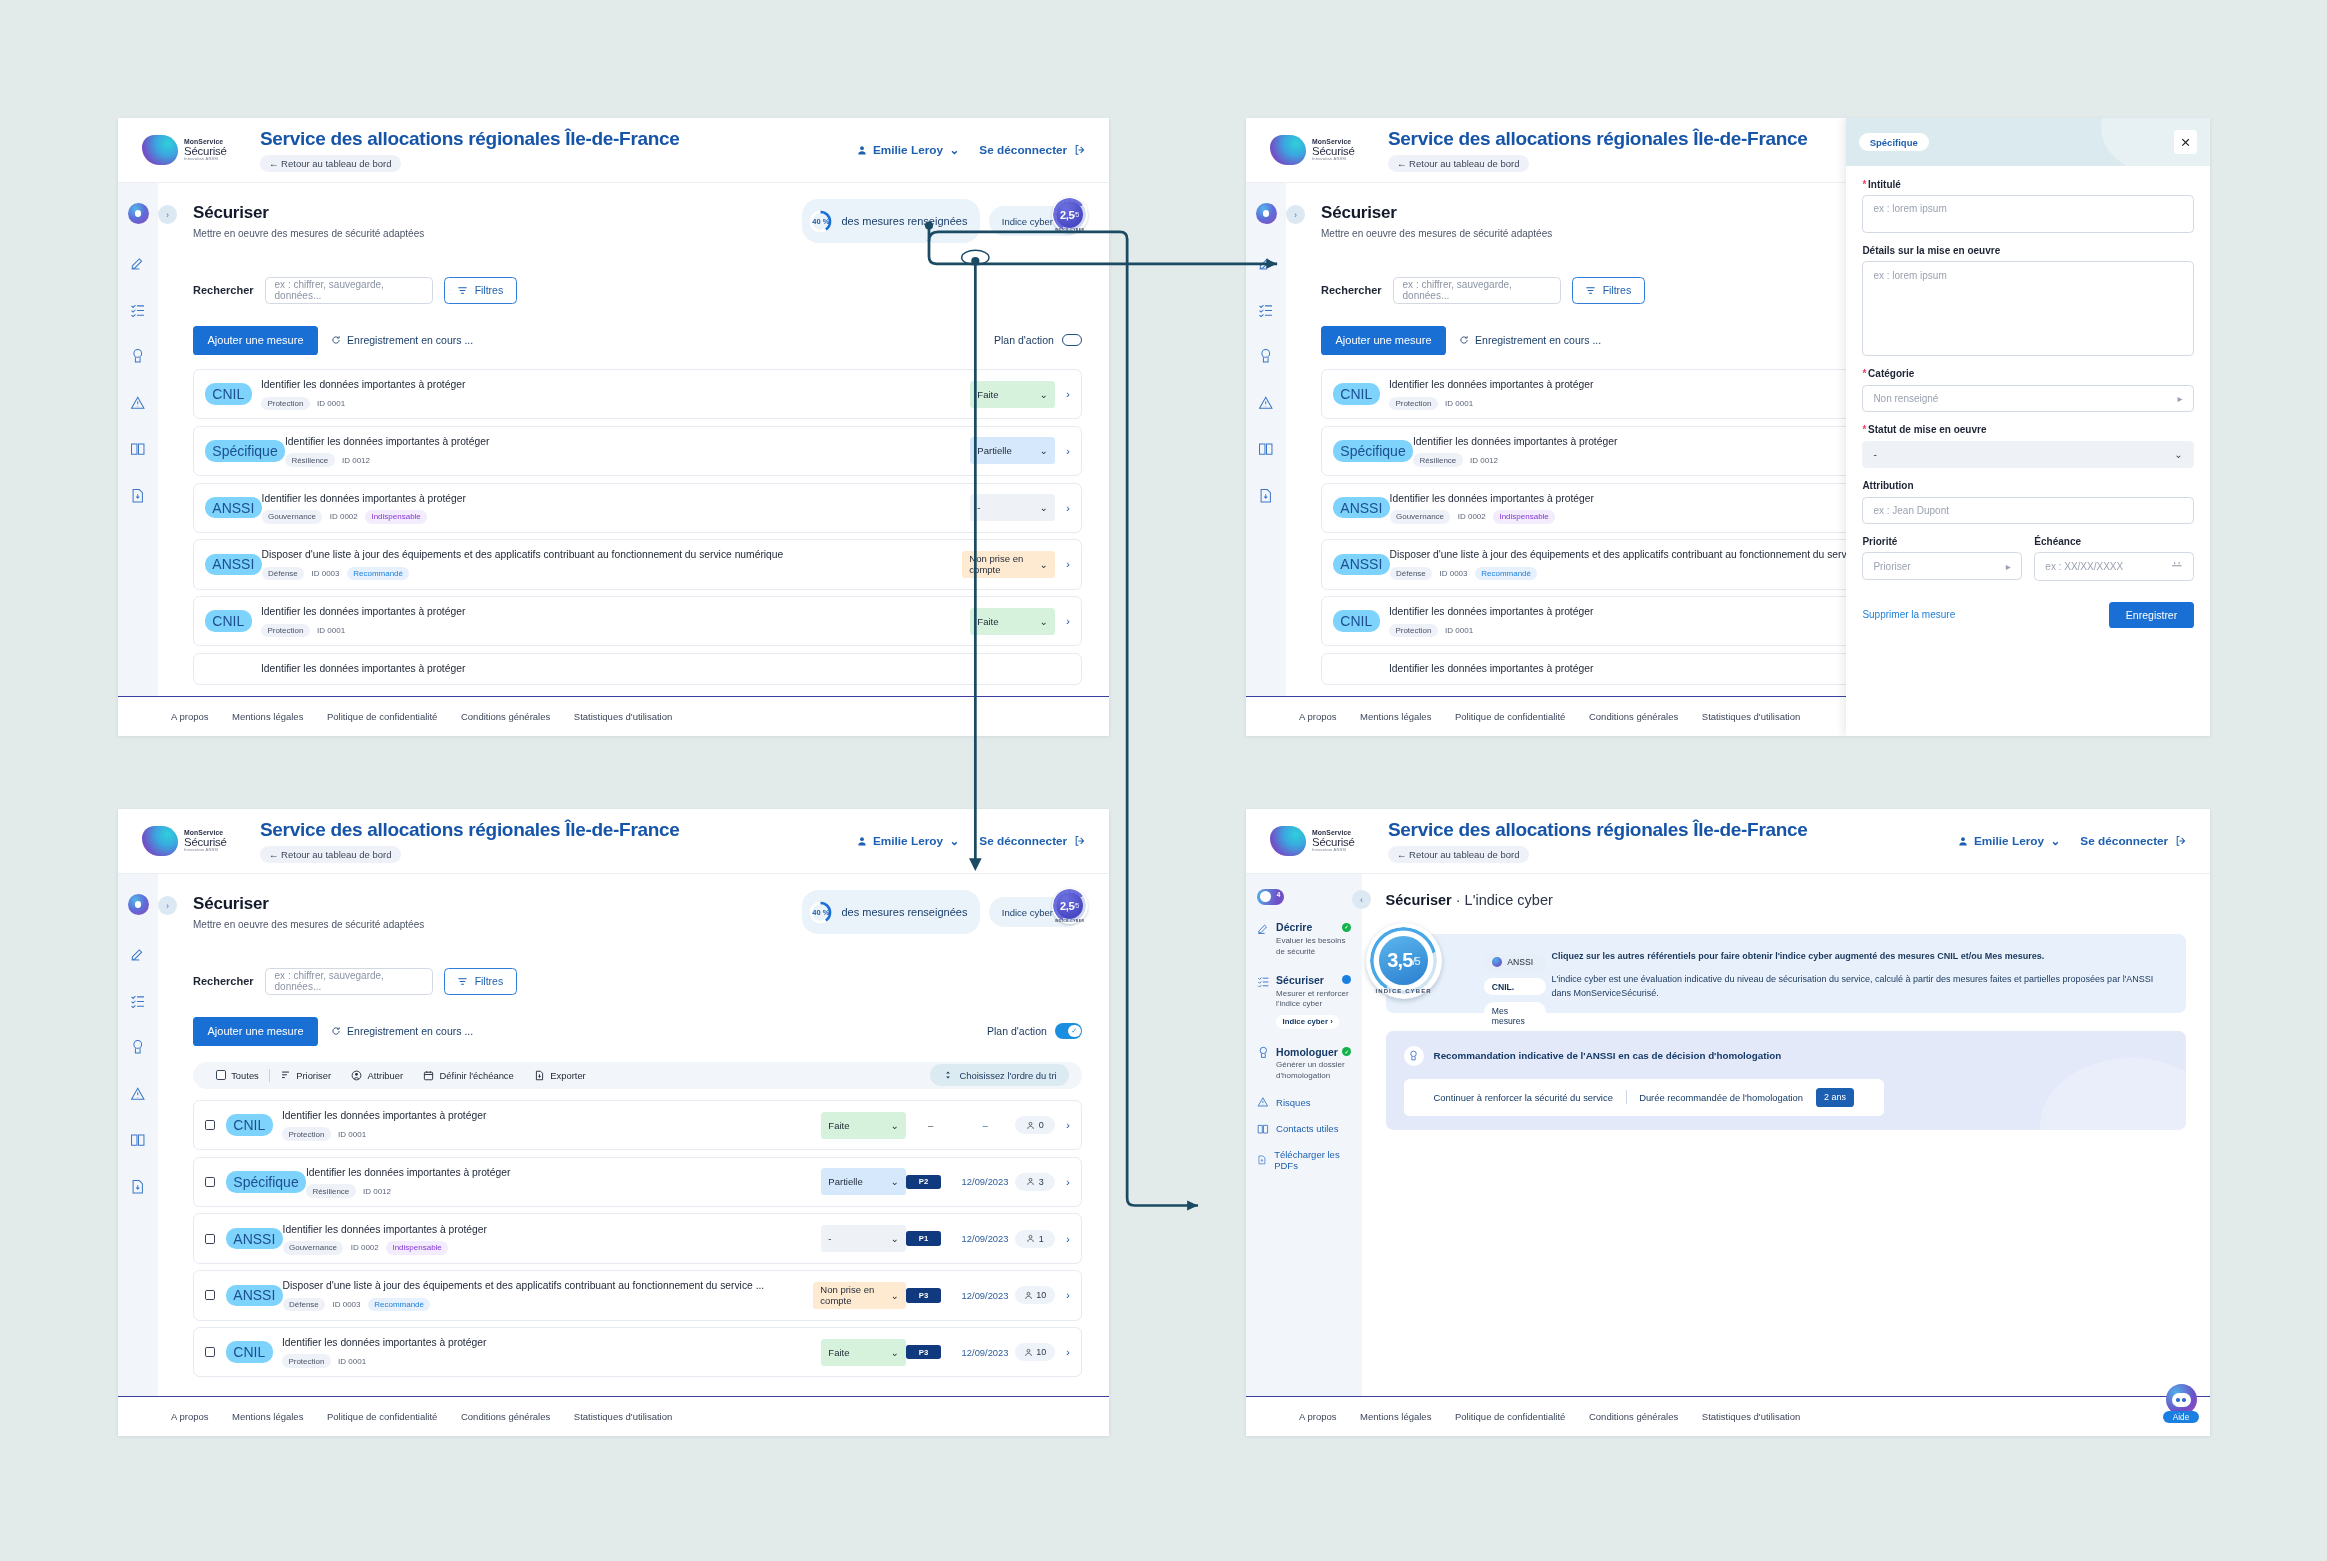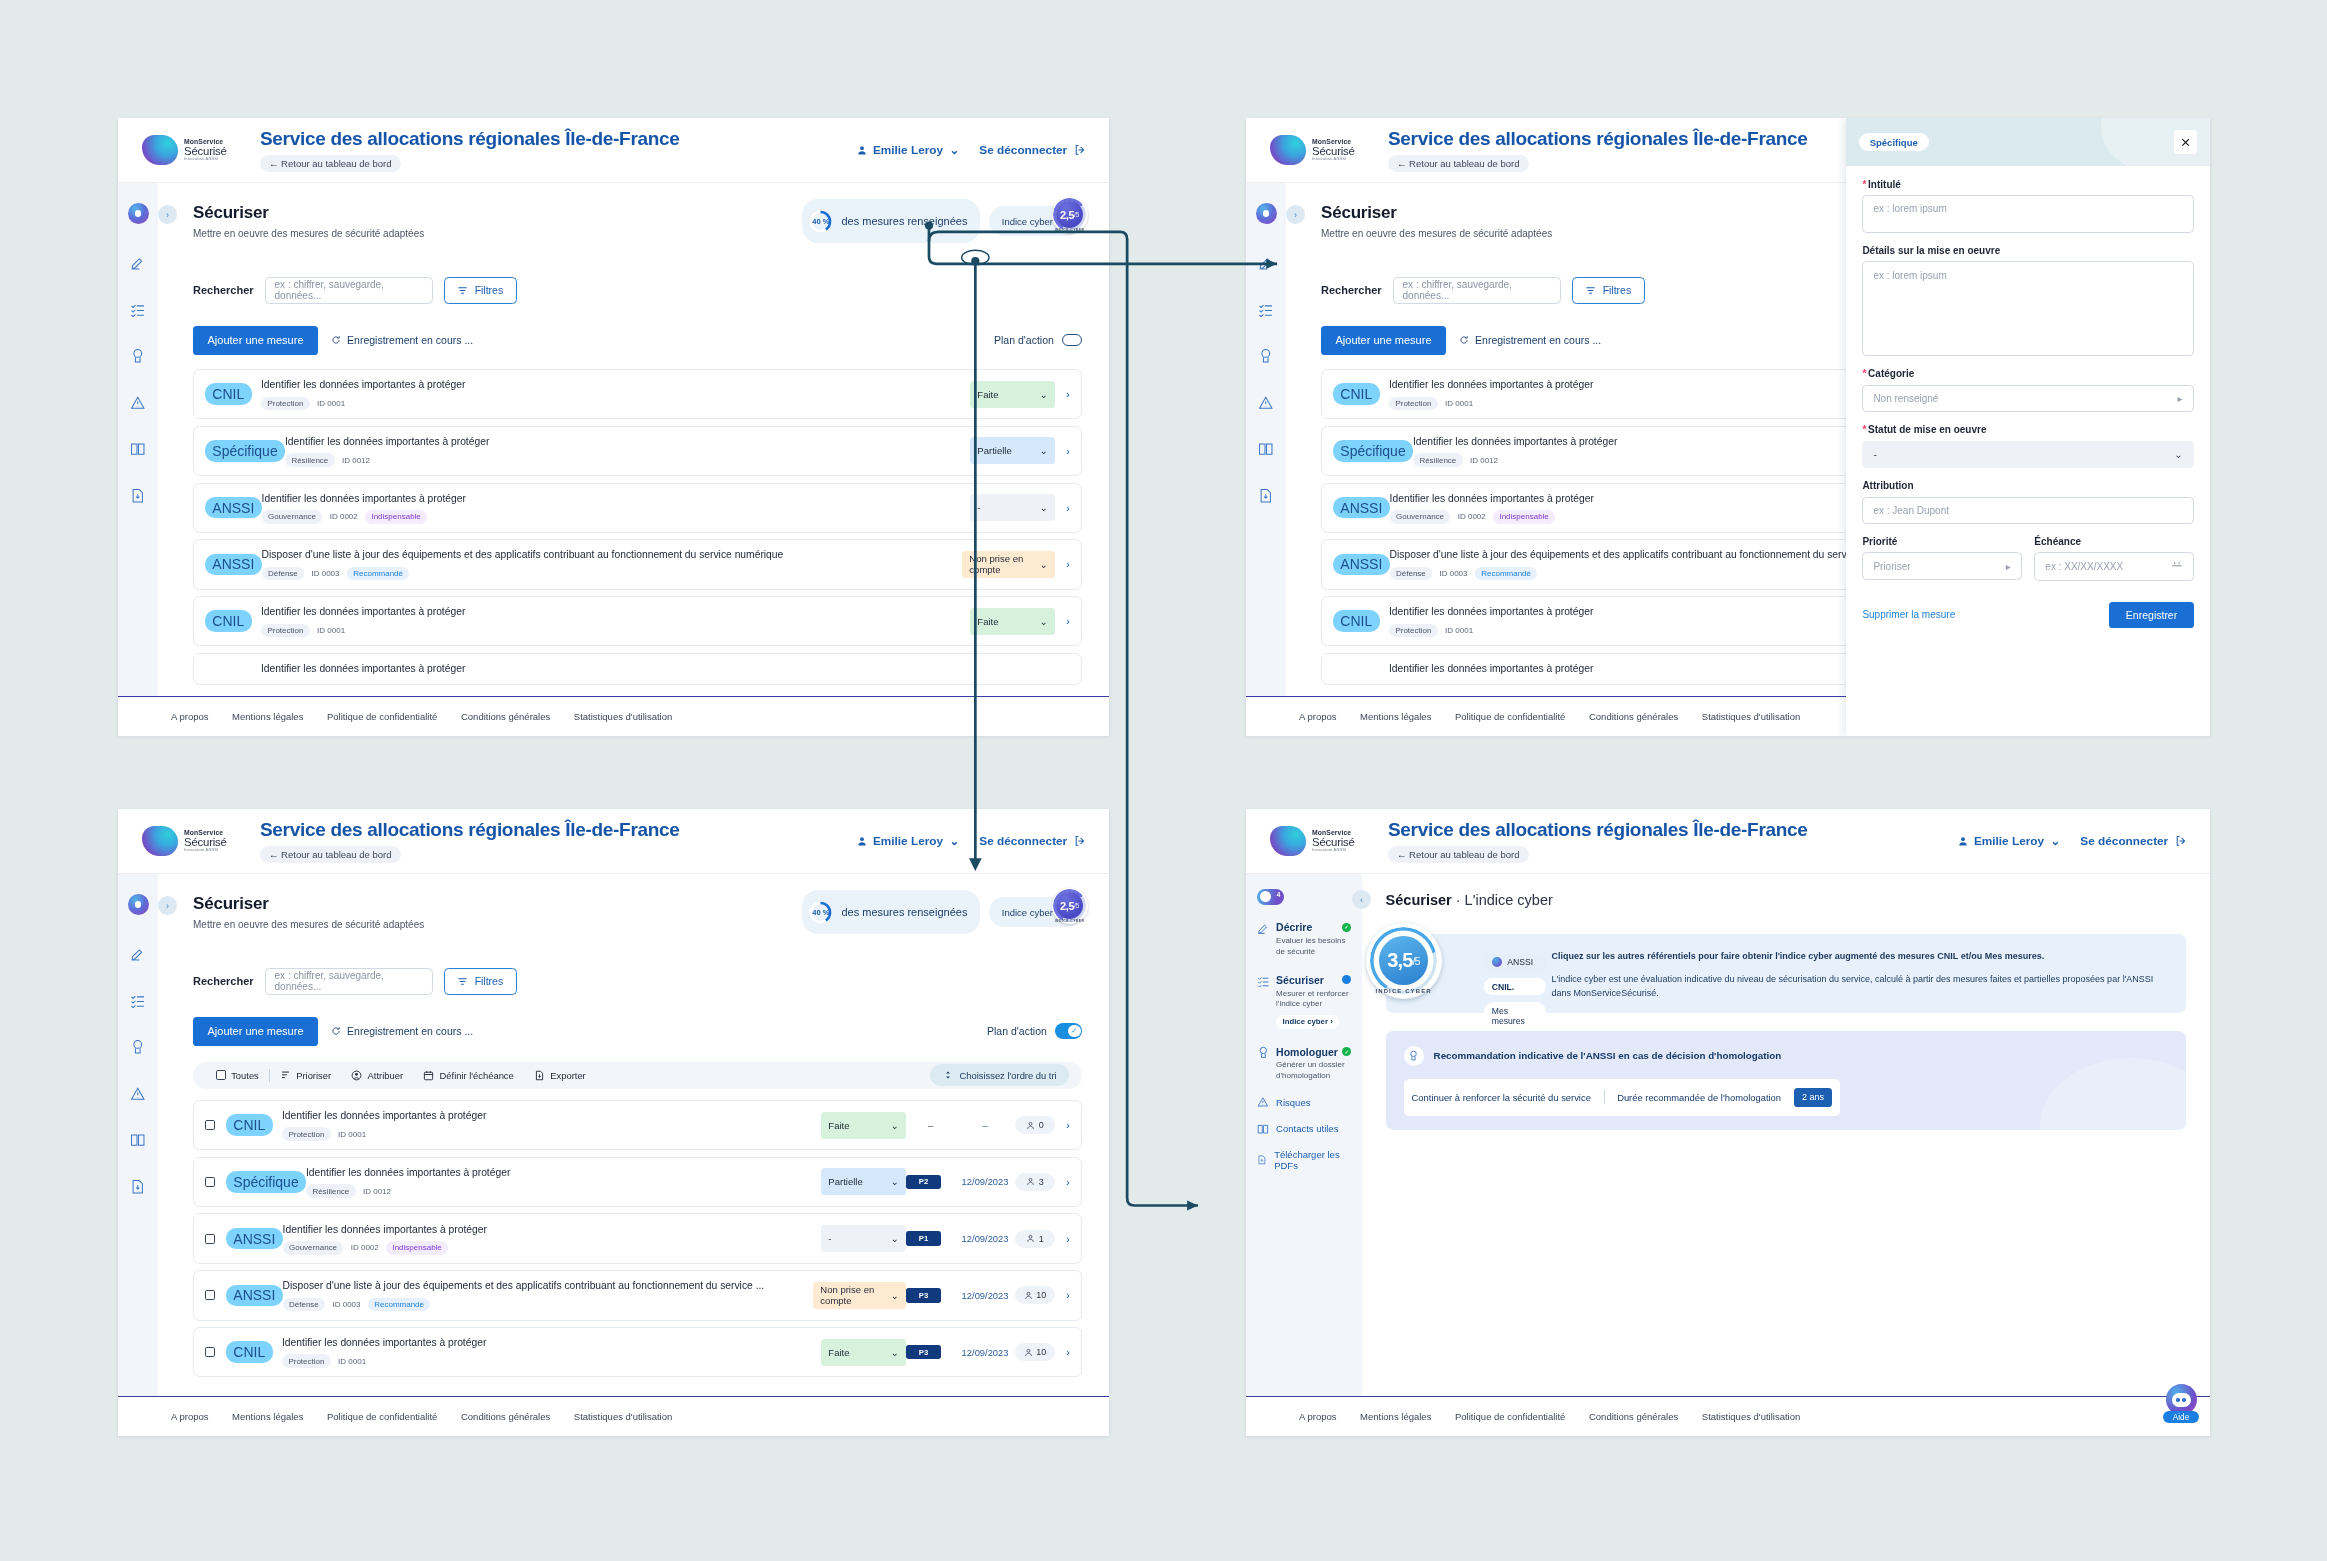--- a/index.html
+++ b/index.html
@@ -252,21 +252,21 @@
   .ic-text { margin-left: 75px; font-size:9px; color:#18365c; line-height:1.55; }
   .ic-text .b { font-weight:700; display:block; margin-bottom:9px; }
   .ic-more { background:#fff; border-radius:0 0 7.3px 7.3px; margin-top:0; padding:8.2px 18px; text-align:right;
      font-size:9.5px; color:#1d5fb0; border:0.9px solid #e2e8f2; border-top:none;}
   .reco-card { margin-top:18px; background:#e4e9fa; border-radius:7.3px; padding:14.5px 18px; position:relative; overflow:hidden;}
   .reco-card::after{content:""; position:absolute; right:-36px; bottom:-64px; width:182px;height:136px;
      border-radius:50%; background:rgba(255,255,255,.22);}
   .reco-head { display:flex; align-items:center; gap:10px; font-size:9.8px; font-weight:700; color:#163a67; }
   .reco-ic { width:20px;height:20px;border-radius:50%;background:#fff;display:flex;align-items:center;justify-content:center;}
   .reco-box { margin-top:12.7px; background:#fff; border-radius:5.5px; display:inline-flex; align-items:center;
-     gap:12.7px; padding:9px 8px; position:relative; z-index:2;}
+     gap:12.7px; padding:9px 30px; position:relative; z-index:2;}
   .reco-box .t { font-size:9.4px; color:#163a67; }
   .reco-sep { width:0.9px; height:14.5px; background:#cdd6e6; }
   .yrs { background:#1d5fb0; color:#fff; font-size:9px; border-radius:3.6px; padding:4.5px 8.2px; }
 
   .aide {
     position:absolute; right: 11px; bottom: 12.7px; width:36px; text-align:center; z-index:6;
   }
   .aide-bot { width:31px;height:31px;border-radius:50%; margin:0 auto;
      background:radial-gradient(circle at 32% 28%,#4fb0e8 0%,#6e4fc8 60%,#b24bb8 100%);
      display:flex;align-items:center;justify-content:center; }

